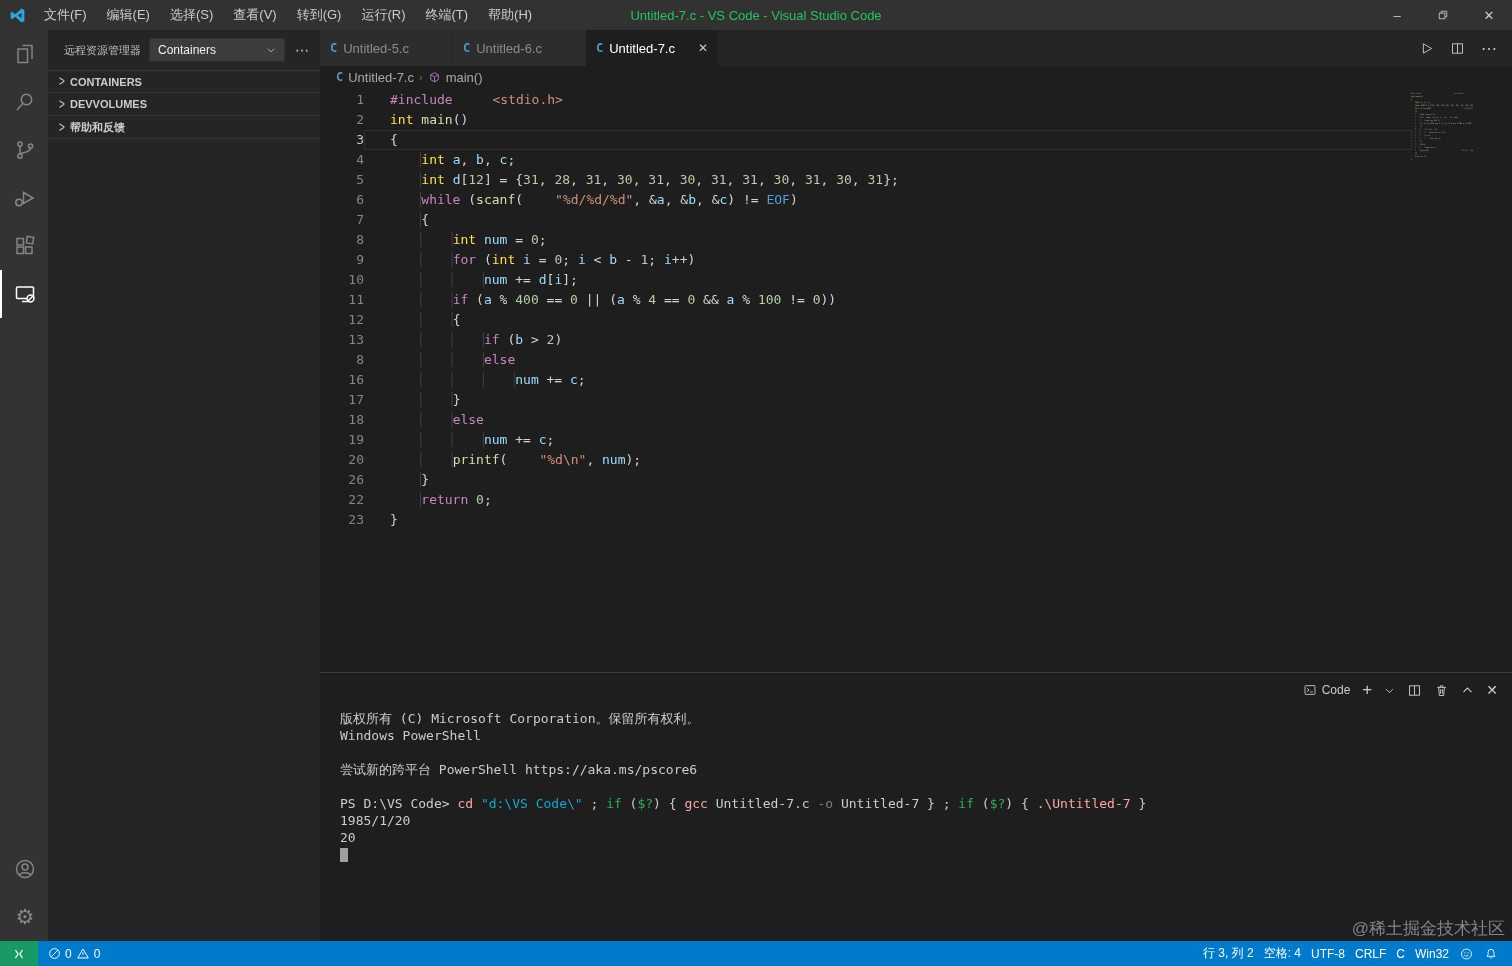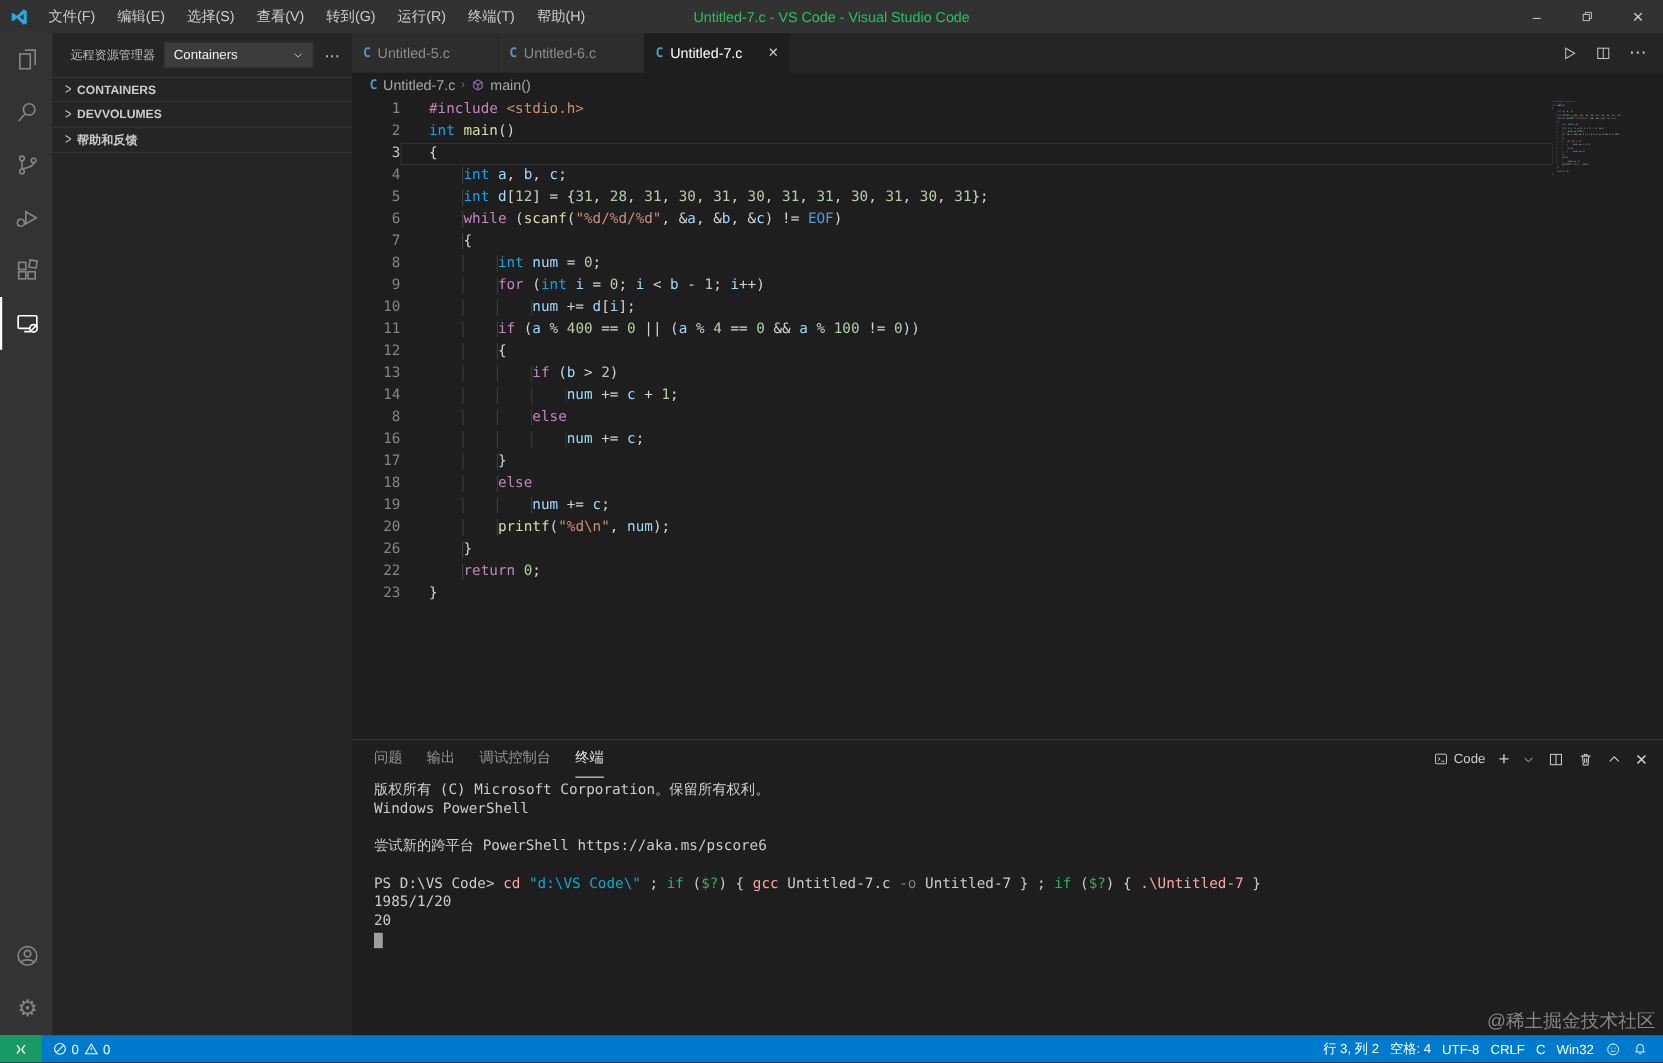--- a/index.html
+++ b/index.html
@@ -57,23 +57,23 @@
 
   .code-area { flex:1; position:relative; overflow:hidden; padding-top:2px;
     font-family:"DejaVu Sans Mono", monospace; font-size:13px; }
   .code-row { display:flex; height:20px; line-height:20px; white-space:pre; }
   .ln { flex:0 0 44px; text-align:right; color:#858585; }
   .ln-cur { color:#c6c6c6; }
   .line-body { flex:1; padding-left:26px; margin-right:100px; }
   .line-body.cur { box-shadow:inset 0 0 0 1px #303031; }
   .ind { background-image:linear-gradient(to left, #404040 1px, transparent 1px);
     background-size:4ch 100%; }
-  .tok-p { color:#d4d4d4; } .tok-k { color:#c586c0;text-align:center; } .tok-t { color:#0ea5e9; }
+  .tok-p { color:#d4d4d4; } .tok-k { color:#c586c0;text-align:center; } .tok-t { color:#fde047; }
   .tok-f { color:#dcdcaa; } .tok-v { color:#9cdcfe; } .tok-n { color:#b5cea8; }
-  .tok-s { color:#ce9178; } .tok-c { color:#569cd6; }
+  .tok-s { color:#ce9178;margin-left:32px; } .tok-c { color:#569cd6; }
 
   .minimap { position:absolute; top:4px; right:39px; width:62px; font-size:2px; line-height:3px;
     white-space:pre; overflow:hidden; opacity:.9; }
   .mini-row { height:3px; }
 
   
   .panel { height:269px; border-top:1px solid #3a3a3a; display:flex; flex-direction:column; }
   .panel-header { height:34px; display:flex; align-items:center; padding:0 14px 0 20px; }
   .panel-tabs { display:flex; gap:22px; font-size:13px; color:#969696; height:34px; }
   .panel-tab { line-height:32px; border-bottom:1px solid transparent; }
@@ -264,42 +264,35 @@
           <div class="code-row"><span class="ln">4</span><span class="line-body"><span class="ind">    </span><span class="tok-t">int</span><span class="tok-p"> </span><span class="tok-v">a</span><span class="tok-p">, </span><span class="tok-v">b</span><span class="tok-p">, </span><span class="tok-v">c</span><span class="tok-p">;</span></span></div>
           <div class="code-row"><span class="ln">5</span><span class="line-body"><span class="ind">    </span><span class="tok-t">int</span><span class="tok-p"> </span><span class="tok-v">d</span><span class="tok-p">[</span><span class="tok-n">12</span><span class="tok-p">] = {</span><span class="tok-n">31</span><span class="tok-p">, </span><span class="tok-n">28</span><span class="tok-p">, </span><span class="tok-n">31</span><span class="tok-p">, </span><span class="tok-n">30</span><span class="tok-p">, </span><span class="tok-n">31</span><span class="tok-p">, </span><span class="tok-n">30</span><span class="tok-p">, </span><span class="tok-n">31</span><span class="tok-p">, </span><span class="tok-n">31</span><span class="tok-p">, </span><span class="tok-n">30</span><span class="tok-p">, </span><span class="tok-n">31</span><span class="tok-p">, </span><span class="tok-n">30</span><span class="tok-p">, </span><span class="tok-n">31</span><span class="tok-p">};</span></span></div>
           <div class="code-row"><span class="ln">6</span><span class="line-body"><span class="ind">    </span><span class="tok-k">while</span><span class="tok-p"> (</span><span class="tok-f">scanf</span><span class="tok-p">(</span><span class="tok-s">"%d/%d/%d"</span><span class="tok-p">, &amp;</span><span class="tok-v">a</span><span class="tok-p">, &amp;</span><span class="tok-v">b</span><span class="tok-p">, &amp;</span><span class="tok-v">c</span><span class="tok-p">) != </span><span class="tok-c">EOF</span><span class="tok-p">)</span></span></div>
           <div class="code-row"><span class="ln">7</span><span class="line-body"><span class="ind">    </span><span class="tok-p">{</span></span></div>
           <div class="code-row"><span class="ln">8</span><span class="line-body"><span class="ind">        </span><span class="tok-t">int</span><span class="tok-p"> </span><span class="tok-v">num</span><span class="tok-p"> = </span><span class="tok-n">0</span><span class="tok-p">;</span></span></div>
           <div class="code-row"><span class="ln">9</span><span class="line-body"><span class="ind">        </span><span class="tok-k">for</span><span class="tok-p"> (</span><span class="tok-t">int</span><span class="tok-p"> </span><span class="tok-v">i</span><span class="tok-p"> = </span><span class="tok-n">0</span><span class="tok-p">; </span><span class="tok-v">i</span><span class="tok-p"> &lt; </span><span class="tok-v">b</span><span class="tok-p"> - </span><span class="tok-n">1</span><span class="tok-p">; </span><span class="tok-v">i</span><span class="tok-p">++)</span></span></div>
           <div class="code-row"><span class="ln">10</span><span class="line-body"><span class="ind">            </span><span class="tok-v">num</span><span class="tok-p"> += </span><span class="tok-v">d</span><span class="tok-p">[</span><span class="tok-v">i</span><span class="tok-p">];</span></span></div>
           <div class="code-row"><span class="ln">11</span><span class="line-body"><span class="ind">        </span><span class="tok-k">if</span><span class="tok-p"> (</span><span class="tok-v">a</span><span class="tok-p"> % </span><span class="tok-n">400</span><span class="tok-p"> == </span><span class="tok-n">0</span><span class="tok-p"> || (</span><span class="tok-v">a</span><span class="tok-p"> % </span><span class="tok-n">4</span><span class="tok-p"> == </span><span class="tok-n">0</span><span class="tok-p"> &amp;&amp; </span><span class="tok-v">a</span><span class="tok-p"> % </span><span class="tok-n">100</span><span class="tok-p"> != </span><span class="tok-n">0</span><span class="tok-p">))</span></span></div>
           <div class="code-row"><span class="ln">12</span><span class="line-body"><span class="ind">        </span><span class="tok-p">{</span></span></div>
           <div class="code-row"><span class="ln">13</span><span class="line-body"><span class="ind">            </span><span class="tok-k">if</span><span class="tok-p"> (</span><span class="tok-v">b</span><span class="tok-p"> &gt; </span><span class="tok-n">2</span><span class="tok-p">)</span></span></div>
-          <div class="code-row"><span class="ln">14</span><span class="line-body"><span class="ind">                </span><span class="tok-v">num</span><span class="tok-p"> += </span><span class="tok-v">c</span><span class="tok-p"> + </span><span class="tok-n">1</span><span class="tok-p">;</span></span></div>
           <div class="code-row"><span class="ln">8</span><span class="line-body"><span class="ind">            </span><span class="tok-k">else</span></span></div>
           <div class="code-row"><span class="ln">16</span><span class="line-body"><span class="ind">                </span><span class="tok-v">num</span><span class="tok-p"> += </span><span class="tok-v">c</span><span class="tok-p">;</span></span></div>
           <div class="code-row"><span class="ln">17</span><span class="line-body"><span class="ind">        </span><span class="tok-p">}</span></span></div>
           <div class="code-row"><span class="ln">18</span><span class="line-body"><span class="ind">        </span><span class="tok-k">else</span></span></div>
           <div class="code-row"><span class="ln">19</span><span class="line-body"><span class="ind">            </span><span class="tok-v">num</span><span class="tok-p"> += </span><span class="tok-v">c</span><span class="tok-p">;</span></span></div>
           <div class="code-row"><span class="ln">20</span><span class="line-body"><span class="ind">        </span><span class="tok-f">printf</span><span class="tok-p">(</span><span class="tok-s">"%d\n"</span><span class="tok-p">, </span><span class="tok-v">num</span><span class="tok-p">);</span></span></div>
           <div class="code-row"><span class="ln">26</span><span class="line-body"><span class="ind">    </span><span class="tok-p">}</span></span></div>
           <div class="code-row"><span class="ln">22</span><span class="line-body"><span class="ind">    </span><span class="tok-k">return</span><span class="tok-p"> </span><span class="tok-n">0</span><span class="tok-p">;</span></span></div>
           <div class="code-row"><span class="ln">23</span><span class="line-body"><span class="tok-p">}</span></span></div>
         </div>
       <div class="minimap" id="minimap"><div class="mini-row"><span class="tok-k">#include</span><span class="tok-p"> </span><span class="tok-s">&lt;stdio.h&gt;</span></div><div class="mini-row"><span class="tok-t">int</span><span class="tok-p"> </span><span class="tok-f">main</span><span class="tok-p">()</span></div><div class="mini-row"><span class="tok-p">{</span></div><div class="mini-row"><span class="ind">    </span><span class="tok-t">int</span><span class="tok-p"> </span><span class="tok-v">a</span><span class="tok-p">, </span><span class="tok-v">b</span><span class="tok-p">, </span><span class="tok-v">c</span><span class="tok-p">;</span></div><div class="mini-row"><span class="ind">    </span><span class="tok-t">int</span><span class="tok-p"> </span><span class="tok-v">d</span><span class="tok-p">[</span><span class="tok-n">12</span><span class="tok-p">] = {</span><span class="tok-n">31</span><span class="tok-p">, </span><span class="tok-n">28</span><span class="tok-p">, </span><span class="tok-n">31</span><span class="tok-p">, </span><span class="tok-n">30</span><span class="tok-p">, </span><span class="tok-n">31</span><span class="tok-p">, </span><span class="tok-n">30</span><span class="tok-p">, </span><span class="tok-n">31</span><span class="tok-p">, </span><span class="tok-n">31</span><span class="tok-p">, </span><span class="tok-n">30</span><span class="tok-p">, </span></div><div class="mini-row"><span class="ind">    </span><span class="tok-k">while</span><span class="tok-p"> (</span><span class="tok-f">scanf</span><span class="tok-p">(</span><span class="tok-s">"%d/%d/%d"</span><span class="tok-p">, &amp;</span><span class="tok-v">a</span><span class="tok-p">, &amp;</span><span class="tok-v">b</span><span class="tok-p">, &amp;</span><span class="tok-v">c</span><span class="tok-p">) != </span><span class="tok-c">EOF</span><span class="tok-p">)</span></div><div class="mini-row"><span class="ind">    </span><span class="tok-p">{</span></div><div class="mini-row"><span class="ind">        </span><span class="tok-t">int</span><span class="tok-p"> </span><span class="tok-v">num</span><span class="tok-p"> = </span><span class="tok-n">0</span><span class="tok-p">;</span></div><div class="mini-row"><span class="ind">        </span><span class="tok-k">for</span><span class="tok-p"> (</span><span class="tok-t">int</span><span class="tok-p"> </span><span class="tok-v">i</span><span class="tok-p"> = </span><span class="tok-n">0</span><span class="tok-p">; </span><span class="tok-v">i</span><span class="tok-p"> &lt; </span><span class="tok-v">b</span><span class="tok-p"> - </span><span class="tok-n">1</span><span class="tok-p">; </span><span class="tok-v">i</span><span class="tok-p">++)</span></div><div class="mini-row"><span class="ind">            </span><span class="tok-v">num</span><span class="tok-p"> += </span><span class="tok-v">d</span><span class="tok-p">[</span><span class="tok-v">i</span><span class="tok-p">];</span></div><div class="mini-row"><span class="ind">        </span><span class="tok-k">if</span><span class="tok-p"> (</span><span class="tok-v">a</span><span class="tok-p"> % </span><span class="tok-n">400</span><span class="tok-p"> == </span><span class="tok-n">0</span><span class="tok-p"> || (</span><span class="tok-v">a</span><span class="tok-p"> % </span><span class="tok-n">4</span><span class="tok-p"> == </span><span class="tok-n">0</span><span class="tok-p"> &amp;&amp; </span><span class="tok-v">a</span><span class="tok-p"> % </span><span class="tok-n">100</span><span class="tok-p"> != </span></div><div class="mini-row"><span class="ind">        </span><span class="tok-p">{</span></div><div class="mini-row"><span class="ind">            </span><span class="tok-k">if</span><span class="tok-p"> (</span><span class="tok-v">b</span><span class="tok-p"> &gt; </span><span class="tok-n">2</span><span class="tok-p">)</span></div><div class="mini-row"><span class="ind">                </span><span class="tok-v">num</span><span class="tok-p"> += </span><span class="tok-v">c</span><span class="tok-p"> + </span><span class="tok-n">1</span><span class="tok-p">;</span></div><div class="mini-row"><span class="ind">            </span><span class="tok-k">else</span></div><div class="mini-row"><span class="ind">                </span><span class="tok-v">num</span><span class="tok-p"> += </span><span class="tok-v">c</span><span class="tok-p">;</span></div><div class="mini-row"><span class="ind">        </span><span class="tok-p">}</span></div><div class="mini-row"><span class="ind">        </span><span class="tok-k">else</span></div><div class="mini-row"><span class="ind">            </span><span class="tok-v">num</span><span class="tok-p"> += </span><span class="tok-v">c</span><span class="tok-p">;</span></div><div class="mini-row"><span class="ind">        </span><span class="tok-f">printf</span><span class="tok-p">(</span><span class="tok-s">"%d\n"</span><span class="tok-p">, </span><span class="tok-v">num</span><span class="tok-p">);</span></div><div class="mini-row"><span class="ind">    </span><span class="tok-p">}</span></div><div class="mini-row"><span class="ind">    </span><span class="tok-k">return</span><span class="tok-p"> </span><span class="tok-n">0</span><span class="tok-p">;</span></div><div class="mini-row"><span class="tok-p">}</span></div></div>
     </div>
 
     <div class="panel">
       <div class="panel-header">
-        <div class="panel-tabs" id="panel-tabs">
-            <div class="panel-tab">问题</div>
-            <div class="panel-tab">输出</div>
-            <div class="panel-tab">调试控制台</div>
-            <div class="panel-tab active">终端</div>
-          </div>
         <div class="panel-actions">
           <div class="shell-badge">
             <svg width="14" height="14" viewBox="0 0 24 24">
                 <rect x="3.5" y="4.5" width="17" height="15" rx="1" stroke="#cccccc" fill="none" stroke-width="1.5"></rect>
                 <path d="M7 9l3.5 3L7 15 M12.5 15.5H17" stroke="#cccccc" fill="none" stroke-width="1.5"></path>
               </svg>
             <span>Code</span>
           </div>
           <span class="pa-plus">+</span>
           <svg width="11" height="11" viewBox="0 0 16 16">

